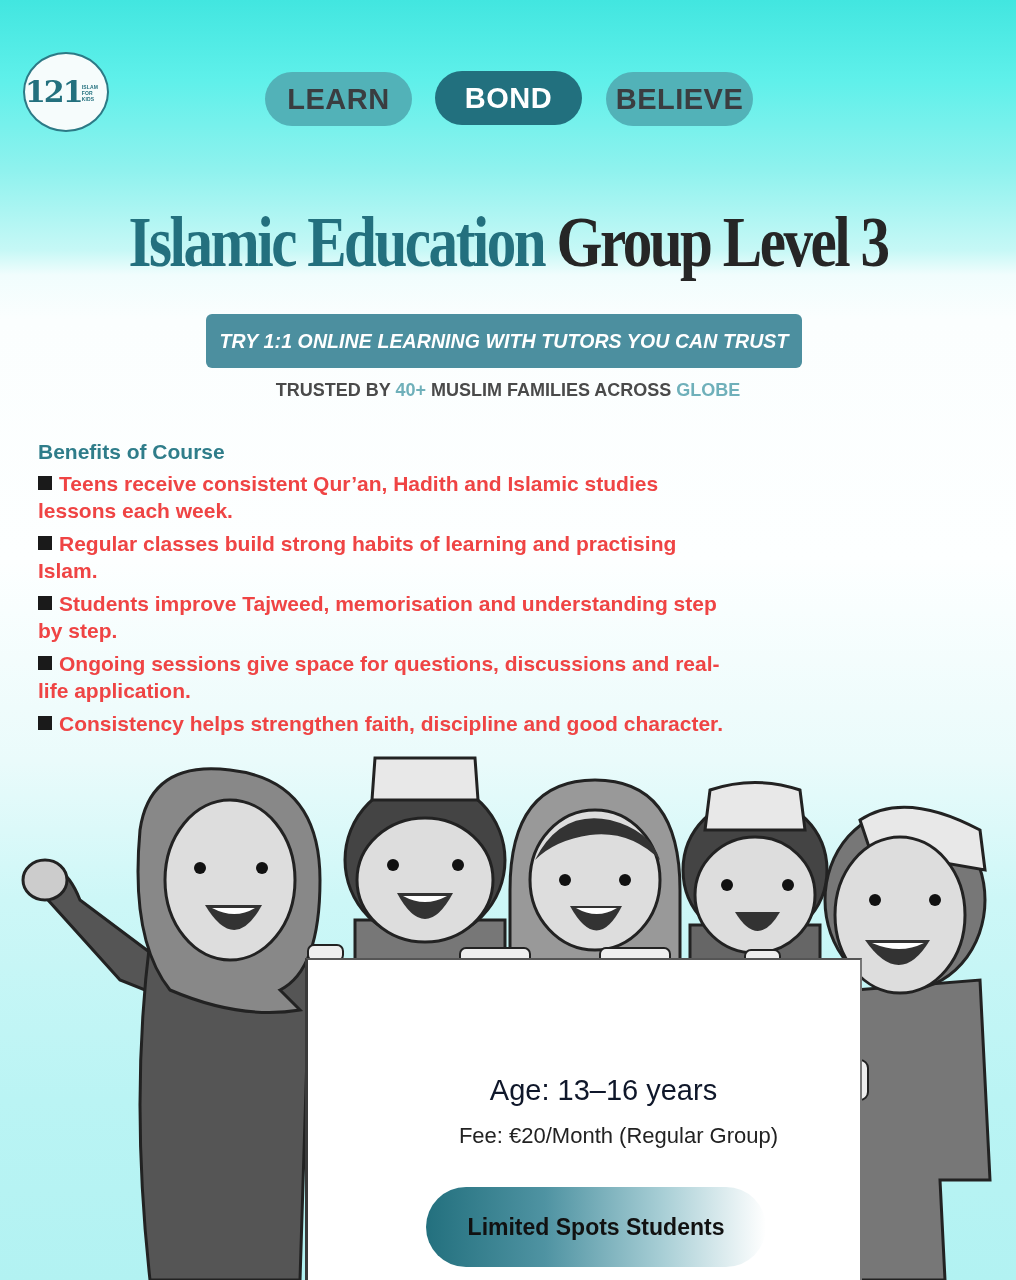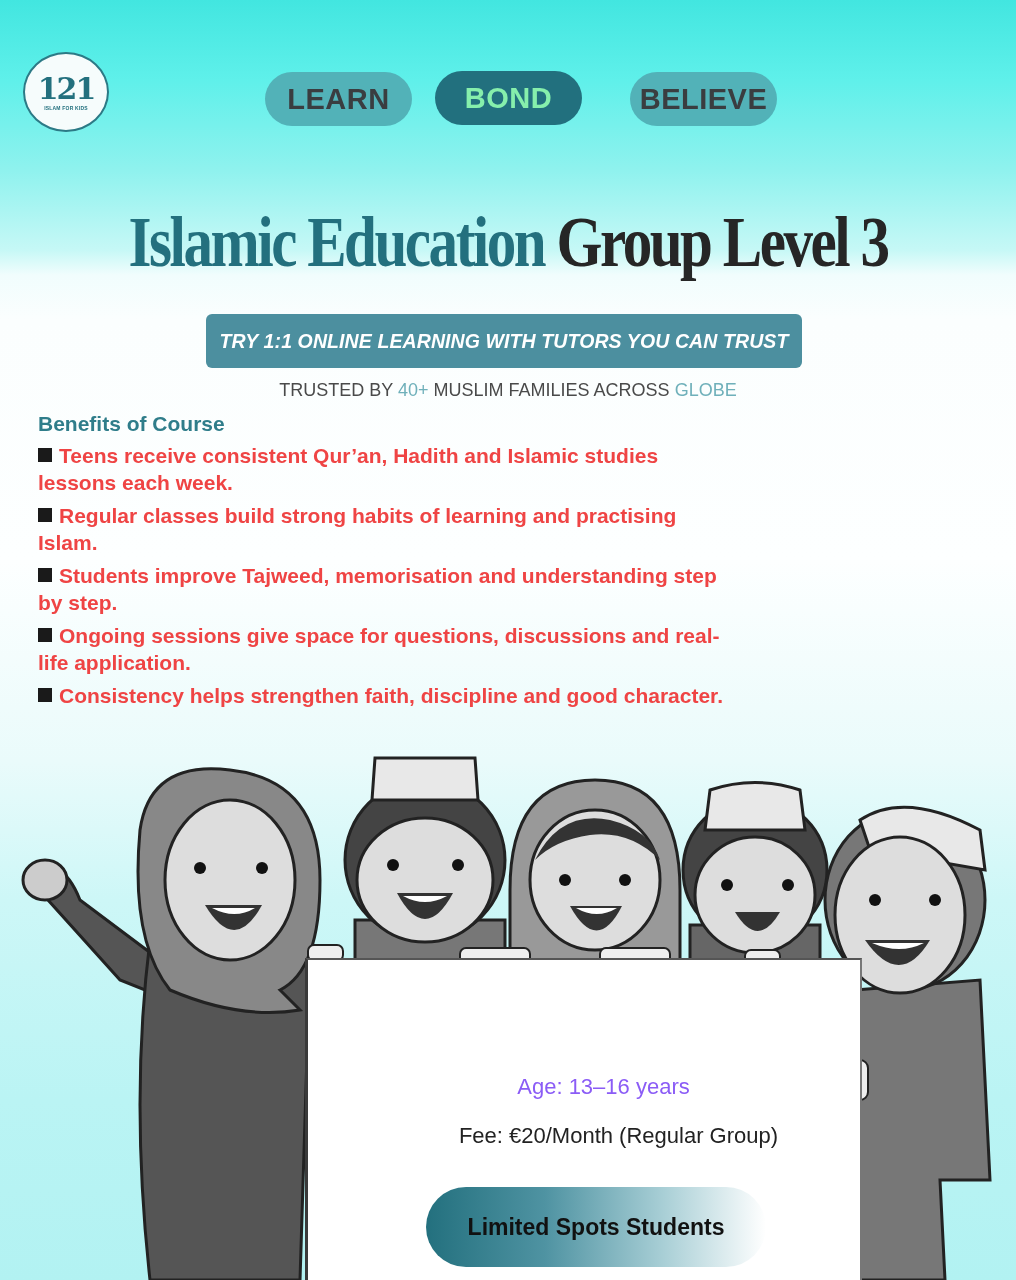--- a/index.html
+++ b/index.html
@@ -19,68 +19,68 @@
         #eafbfb 760px,
         #cdf7f7 900px,
         #baf4f4 1100px,
         #b2f2f2 1280px);
   }
   .logo {
     position: absolute; left: 23px; top: 52px;
     width: 86px; height: 80px; border-radius: 50%;
     background: #f6fcfc;
     border: 2px solid #2c7a86;
-    display: flex; flex-direction: column; align-items: center; justify-content: center;
+    display: flex; flex-direction: row; align-items: center; justify-content: center;
   }
   .logo-num {
     font-family: "DejaVu Serif", serif; font-size: 30px; font-weight: bold;
     color: #23707e; letter-spacing: -2px; line-height: 30px;
   }
   .logo-sub {
     font-family: "Liberation Sans", sans-serif; font-size: 5px; font-weight: bold;
     color: #23707e; letter-spacing: 0.2px; margin-top: 1px;
   }
   .pill-row {
     position: absolute; top: 72px; left: 0; width: 1016px; height: 54px;
   }
   .pill {
     position: absolute; height: 54px; border-radius: 27px;
     display: flex; align-items: center; justify-content: center;
     font-family: "Liberation Sans", sans-serif; font-weight: bold; font-size: 29px;
     letter-spacing: 0.5px; cursor: pointer;
   }
   .pill.learn { left: 265px; width: 147px; background: #52b2b8; color: #3a3d40; }
-  .pill.bond  { left: 435px; width: 147px; background: #22707e; color: #86efac; top: -1px; }
-  .pill.believe { left: 630px; width: 147px; background: #52b2b8; color: #3a3d40; }
+  .pill.bond  { left: 435px; width: 147px; background: #22707e; color: #ffffff; top: -1px; }
+  .pill.believe { left: 606px; width: 147px; background: #52b2b8; color: #3a3d40; }
 
   .headline {
     position: absolute; top: 202px; left: 0; width: 1016px; text-align: center;
     font-family: "Liberation Serif", serif; font-size: 72px; line-height: 80px;
     letter-spacing: -3px; white-space: nowrap;
     transform: scaleX(0.82); transform-origin: 508px 0;
   }
   .headline .part1 { color: #23707e; }
   .headline .part2 { color: #262626; }
 
   .cta-banner {
     position: absolute; top: 314px; left: 206px; width: 596px; height: 54px;
     background: #4c8f9f; border-radius: 6px;
     display: flex; align-items: center; justify-content: center;
     color: #ffffff; font-family: "Liberation Sans", sans-serif; font-weight: bold;
     font-size: 19.5px; letter-spacing: 0.1px; font-style: italic;
   }
   .trust {
     position: absolute; top: 380px; left: 0; width: 1016px; text-align: center;
-    font-family: "Liberation Sans", sans-serif; font-weight: normal; font-size: 18px;
+    font-family: "Liberation Sans", sans-serif; font-weight: bold; font-size: 18px;
     color: #4a4a4a;
   }
   .trust .hl { color: #6fb0ba; }
 
   .benefits {
-    position: absolute; top: 412px; left: 38px; width: 700px;
+    position: absolute; top: 440px; left: 38px; width: 700px;
   }
   .benefits-title {
     font-family: "Liberation Sans", sans-serif; font-size: 21px; font-weight: bold;
     color: #2f7d8a; margin-bottom: 6px;
   }
   .benefit {
     font-family: "Liberation Sans", sans-serif; font-size: 21px; line-height: 27px;
     color: #ef4444; margin-bottom: 6px; font-weight: bold;
   }
   .benefit .sq {
@@ -91,21 +91,21 @@
   .illustration {
     position: absolute; left: 0; top: 752px; width: 1016px; height: 528px;
   }
   .placard {
     position: absolute; left: 305px; top: 958px; width: 557px; height: 322px;
     background: #ffffff; border-left: 3px solid #3a3a3a; border-top: 2px solid #555;
     border-right: 2px solid #777;
   }
   .age {
     position: absolute; top: 1074px; left: 305px; width: 597px; text-align: center;
-    font-family: "Liberation Sans", sans-serif; font-size: 22px; color: #8b5cf6;
+    font-family: "Liberation Sans", sans-serif; font-size: 29px; color: #0f172a;
   }
   .fee {
     position: absolute; top: 1123px; left: 305px; width: 597px; text-align: center;
     font-family: "Liberation Sans", sans-serif; font-size: 22px; color: #222; padding-left: 30px;
   }
   .limited {
     position: absolute; top: 1187px; left: 426px; width: 340px; height: 80px;
     border-radius: 40px;
     background: linear-gradient(90deg, #23707e 0%, #4f93a2 35%, #a9cfd6 70%, #ffffff 100%);
     display: flex; align-items: center; justify-content: center;

